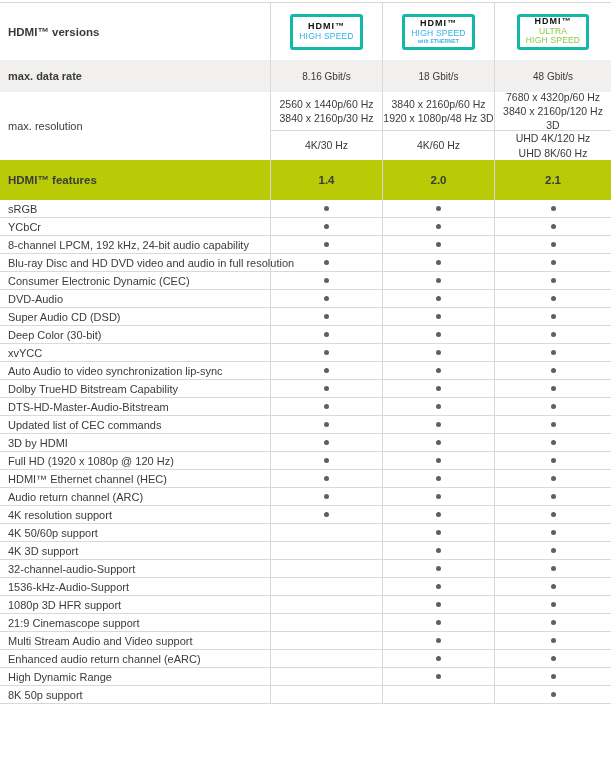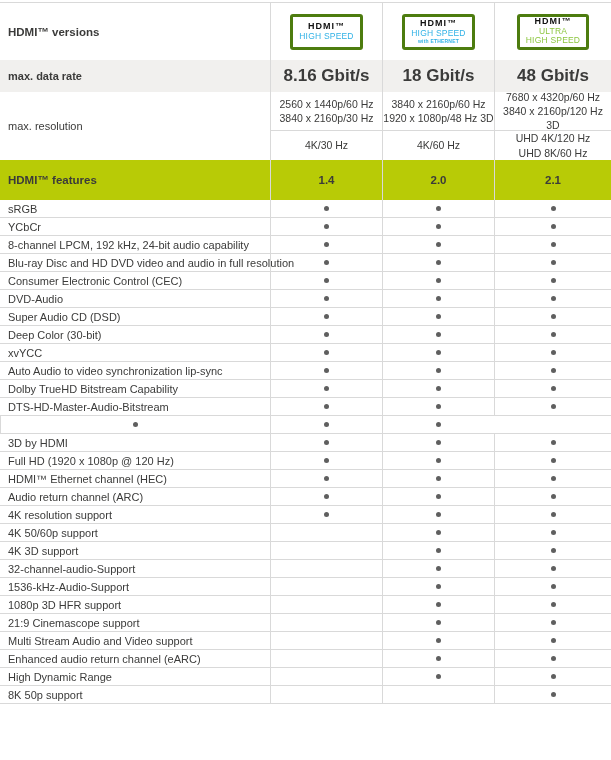--- a/index.html
+++ b/index.html
@@ -11,32 +11,32 @@
   body{font-family:"Liberation Sans",sans-serif;color:var(--txt);}
   .table{width:611px;margin-top:2px;border-top:1px solid var(--line);}
   .grid{display:grid;grid-template-columns:270px 112px 112px 117px;}
   .cell{display:flex;align-items:center;justify-content:center;text-align:center;flex-direction:column;}
   .lbl{align-items:flex-start;justify-content:center;text-align:left;padding-left:8px;}
   .bl{border-left:1px solid var(--line);}
 
   
   .row-versions{height:57px;}
   .row-versions .lbl{font-weight:bold;font-size:11.5px;}
-  .badge{background:#fff;border:3px solid #4d7c0f;border-radius:3px;min-width:64px;height:36px;
+  .badge{background:#fff;border:3px solid #14b8a6;border-radius:3px;min-width:64px;height:36px;
          display:flex;flex-direction:column;align-items:center;justify-content:center;padding:2px 6px;}
   .bm{font-weight:bold;font-size:9px;letter-spacing:1px;color:#111;line-height:1.1;}
   .bline{font-weight:normal;font-size:8.5px;letter-spacing:.2px;line-height:1.15;white-space:nowrap;}
   .cyan{color:var(--cyan);}
   .lime{color:var(--lime);}
   .bsub{font-weight:bold;font-size:5px;letter-spacing:.2px;line-height:1.2;}
 
   
   .row-rate{height:32px;background:var(--gray);}
   .row-rate .lbl{font-weight:bold;font-size:11px;}
-  .rate-val{font-weight:bold;font-size:17px;}
+  .rate-val{font-weight:normal;font-size:10px;}
 
   
   .row-res{grid-template-rows:38px 30px;}
   .res-label{grid-row:1/3;font-weight:normal;font-size:11px;}
   .res-cell{font-size:10.5px;line-height:1.35;}
   .res-sec{border-top:1px solid var(--line);}
 
   
   .row-feat-head{height:40px;background:var(--green);}
   .row-feat-head .lbl{font-weight:bold;font-size:11.5px;}
@@ -160,21 +160,21 @@
           <span class="dot"></span>
         </div>
         <div class="fcell bl">
           <span class="dot"></span>
         </div>
         <div class="fcell bl">
           <span class="dot"></span>
         </div>
       </div>
       <div class="frow">
-        <div class="fcell flabel">Consumer Electronic Control (CEC)</div>
+        <div class="fcell flabel">Consumer Electronic Dynamic (CEC)</div>
         <div class="fcell bl">
           <span class="dot"></span>
         </div>
         <div class="fcell bl">
           <span class="dot"></span>
         </div>
         <div class="fcell bl">
           <span class="dot"></span>
         </div>
       </div>
@@ -256,20 +256,21 @@
           <span class="dot"></span>
         </div>
         <div class="fcell bl">
           <span class="dot"></span>
         </div>
         <div class="fcell bl">
           <span class="dot"></span>
         </div>
       </div>
       <div class="frow">
+        <div class="fcell flabel">Updated list of CEC commands</div>
         <div class="fcell bl">
           <span class="dot"></span>
         </div>
         <div class="fcell bl">
           <span class="dot"></span>
         </div>
         <div class="fcell bl">
           <span class="dot"></span>
         </div>
       </div>

